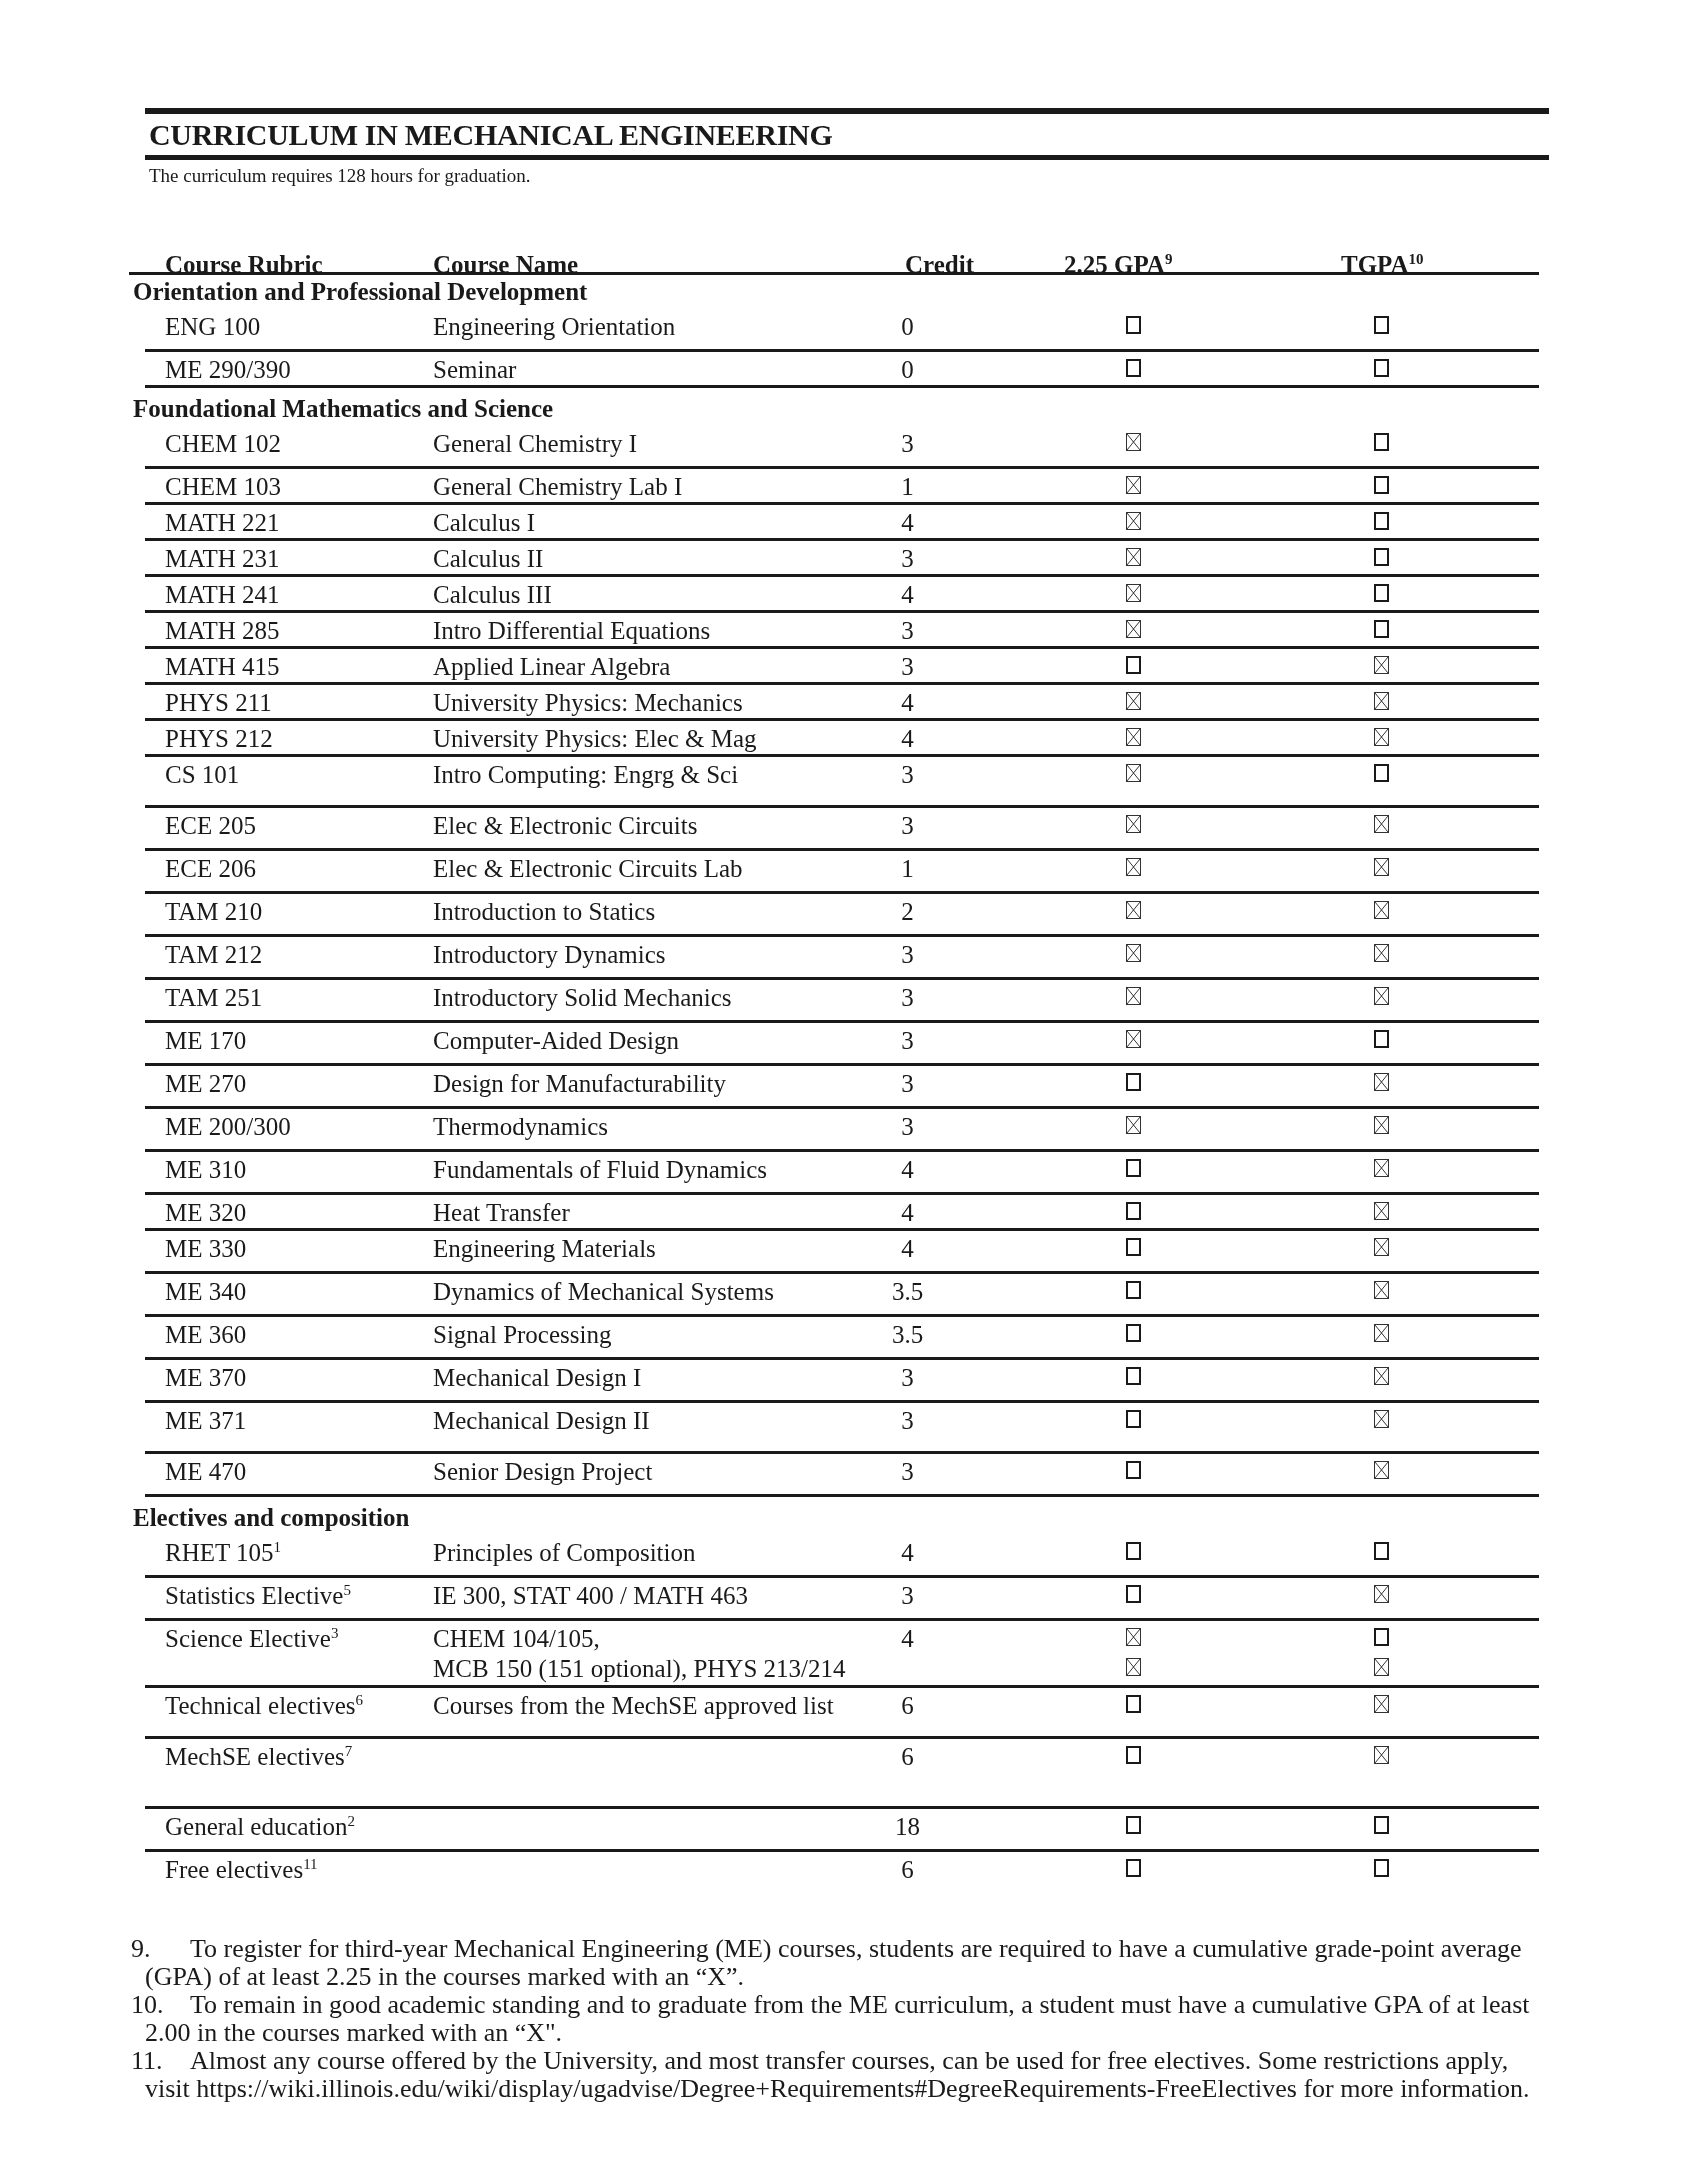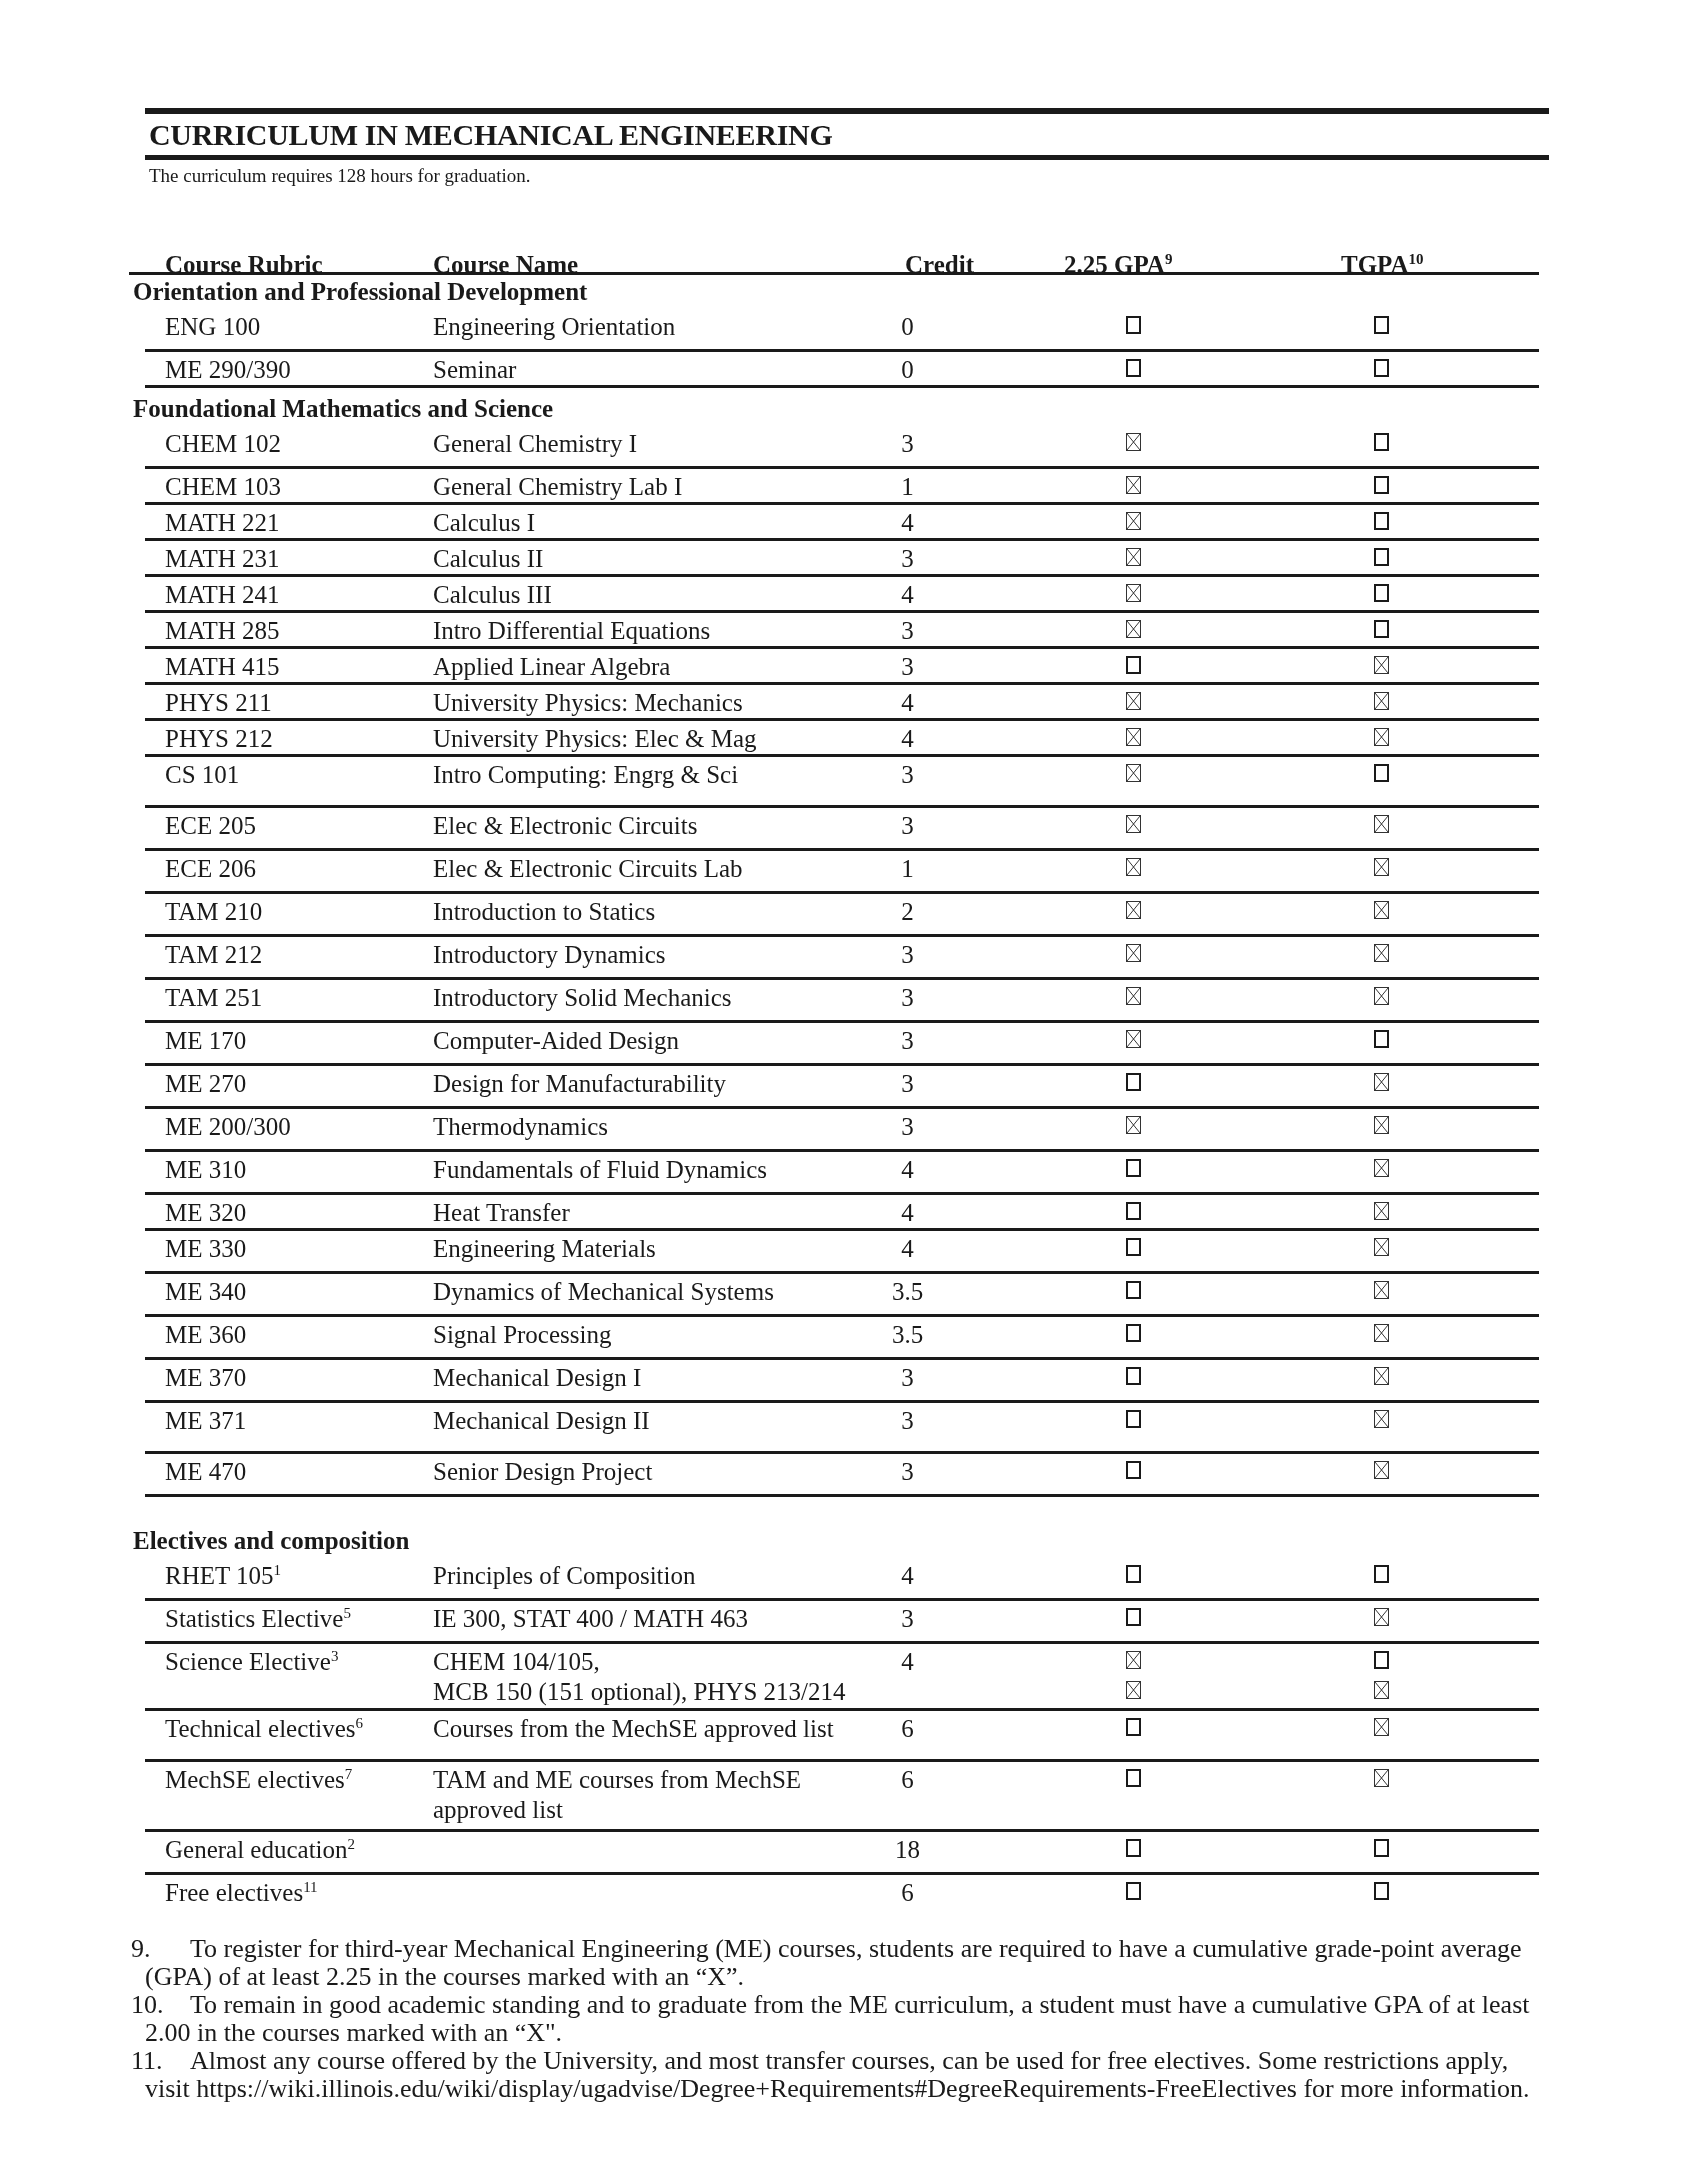--- a/index.html
+++ b/index.html
@@ -540,21 +540,21 @@
           </span>
           <span class="cell c-tgpa box-stack">
             <span class="box thin">
               <svg viewBox="0 0 15 18" preserveAspectRatio="none">
                 <line x1="0" y1="0" x2="15" y2="18" stroke="#1a1a1a" stroke-width="1"></line>
                 <line x1="15" y1="0" x2="0" y2="18" stroke="#1a1a1a" stroke-width="1"></line>
               </svg>
             </span>
           </span>
         </div>
-        <div class="section-title" style="margin-top: 27px;">Electives and composition</div>
+        <div class="section-title" style="margin-top: 4px;">Electives and composition</div>
         <div class="row h-m">
           <span class="cell c-rubric"><span>RHET 105</span><sup>1</sup></span>
           <span class="cell c-name"><span>Principles of Composition</span></span>
           <span class="cell c-credit">4</span>
           <span class="cell c-gpa box-stack">
             <span class="box"></span>
           </span>
           <span class="cell c-tgpa box-stack">
             <span class="box"></span>
           </span>
@@ -617,24 +617,20 @@
             <span class="box thin">
               <svg viewBox="0 0 15 18" preserveAspectRatio="none">
                 <line x1="0" y1="0" x2="15" y2="18" stroke="#1a1a1a" stroke-width="1"></line>
                 <line x1="15" y1="0" x2="0" y2="18" stroke="#1a1a1a" stroke-width="1"></line>
               </svg>
             </span>
           </span>
         </div>
         <div class="row h-xxl">
           <span class="cell c-rubric"><span>MechSE electives</span><sup>7</sup></span>
-          <span class="cell c-name multi">
-            <span>TAM and ME courses from MechSE</span>
-            <span>approved list</span>
-          </span>
           <span class="cell c-credit">6</span>
           <span class="cell c-gpa box-stack">
             <span class="box"></span>
           </span>
           <span class="cell c-tgpa box-stack">
             <span class="box thin">
               <svg viewBox="0 0 15 18" preserveAspectRatio="none">
                 <line x1="0" y1="0" x2="15" y2="18" stroke="#1a1a1a" stroke-width="1"></line>
                 <line x1="15" y1="0" x2="0" y2="18" stroke="#1a1a1a" stroke-width="1"></line>
               </svg>

